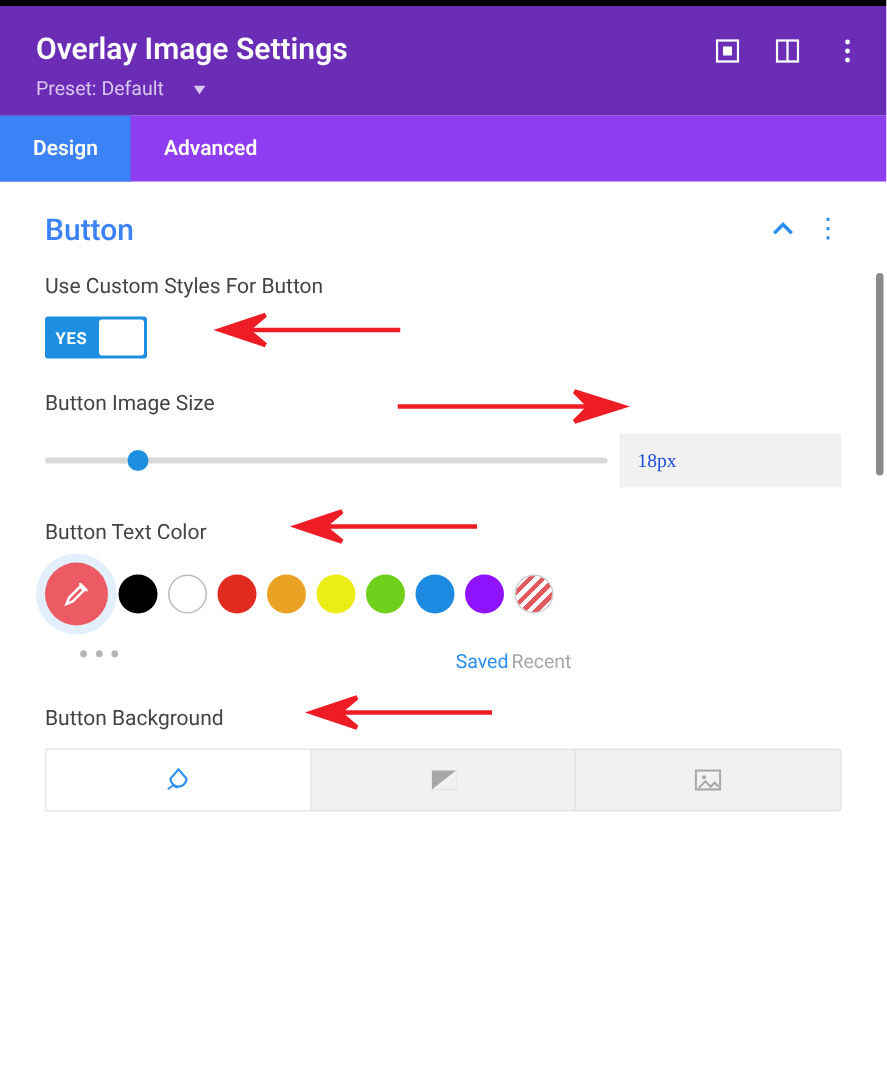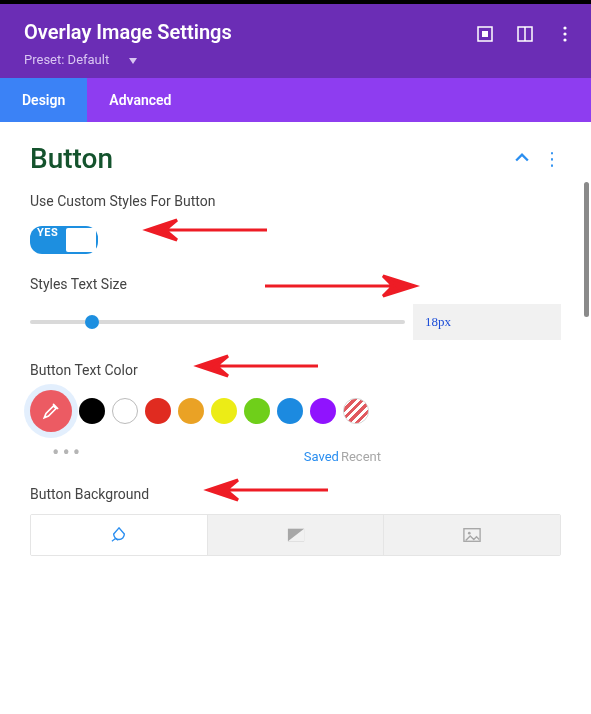--- a/index.html
+++ b/index.html
@@ -9,27 +9,27 @@
   .header { background: #6b2db5; color: #fff; padding: 16px 24px 10px 24px; position: relative; }
   .header-title { font-size: 20px; font-weight: 600; }
   .header-sub { font-size: 13px; margin-top: 8px; color: #d9c6f2; display: inline-flex; align-items: center; gap: 20px; cursor: pointer; }
   .header-icons { position: absolute; right: 18px; top: 22px; display: flex; gap: 24px; align-items: center; }
   .hicon svg { width: 16px; height: 16px; display: block; }
   .tabs { display: flex; background: #8e3df0; }
   .tab { padding: 14px 22px; color: #fff; font-size: 14px; font-weight: 600; cursor: pointer; }
   .tab.active { background: #3b82f6; }
   .content { position: relative; padding: 20px 30px; }
   .section-head { display: flex; align-items: center; justify-content: space-between; margin-bottom: 18px; }
-  .section-title { color: #14532d; font-size: 28px; font-weight: 500; }
+  .section-title { color: #3b82f6; font-size: 20px; font-weight: 500; }
   .section-ctrls { display: flex; align-items: center; gap: 14px; }
   .chev svg { width: 14px; height: 14px; }
   .dotsv { color: #2a8ef0; font-size: 18px; line-height: 1; }
   .field-label { font-size: 14px; color: #444; margin-bottom: 12px; }
   .field { margin-bottom: 22px; position: relative; }
-  .toggle { display: inline-flex; background: #1d8fe0; border-radius: 12px; width: 68px; height: 28px; position: relative; cursor: pointer; }
+  .toggle { display: inline-flex; align-items: center; background: #1d8fe0; border-radius: 2px; width: 68px; height: 28px; position: relative; cursor: pointer; }
   .toggle-label { color: #fff; font-size: 11px; font-weight: 700; padding-left: 7px; letter-spacing: 0.5px; }
   .toggle-knob { position: absolute; right: 2px; top: 2px; width: 30px; height: 24px; background: #fff; border-radius: 2px; }
   .slider-row { display: flex; align-items: center; gap: 8px; }
   .slider { position: relative; flex: 0 0 375px; height: 20px; }
   .slider-track { position: absolute; top: 50%; left: 0; right: 0; height: 4px; background: #d9d9d9; transform: translateY(-50%); border-radius: 2px; }
   .slider-thumb { position: absolute; top: 50%; left: 62px; width: 14px; height: 14px; background: #1d8fe0; border-radius: 50%; transform: translate(-50%,-50%); cursor: grab; }
   .slider-value { flex: 1; background: #f1f1f1; padding: 10px 12px; font-size: 13px; color: #1d4ed8; font-family: Liberation Serif, serif; }
   .swatches { display: flex; align-items: center; gap: 7px; margin-top: 6px; }
   .picker { width: 42px; height: 42px; border-radius: 50%; background: #ec5b63; display: flex; align-items: center; justify-content: center; box-shadow: 0 0 0 6px rgba(70,150,240,0.15); cursor: pointer; }
   .picker svg { width: 20px; height: 20px; }
@@ -114,21 +114,21 @@
         <span class="toggle-knob"></span>
       </div>
       <div class="arrow" style="left:107px; top:25px;">
         <svg width="130" height="24">
             <path d="M130 12 H28 L40 2 L10 12 L40 22 L28 12" fill="#ee1c25" stroke="#ee1c25" stroke-width="3"></path>
           </svg>
       </div>
     </div>
 
     <div class="field">
-      <div class="field-label">Styles Text Size</div>
+      <div class="field-label">Button Image Size</div>
       <div class="slider-row">
         <div class="slider">
           <div class="slider-track"></div>
           <div class="slider-thumb"></div>
         </div>
         <div class="slider-value">18px</div>
       </div>
       <div class="arrow" style="left:235px; top:-2px;">
         <svg width="160" height="24">
             <path d="M0 12 H128 L118 2 L150 12 L118 22 L128 12" fill="#ee1c25" stroke="#ee1c25" stroke-width="3"></path>

